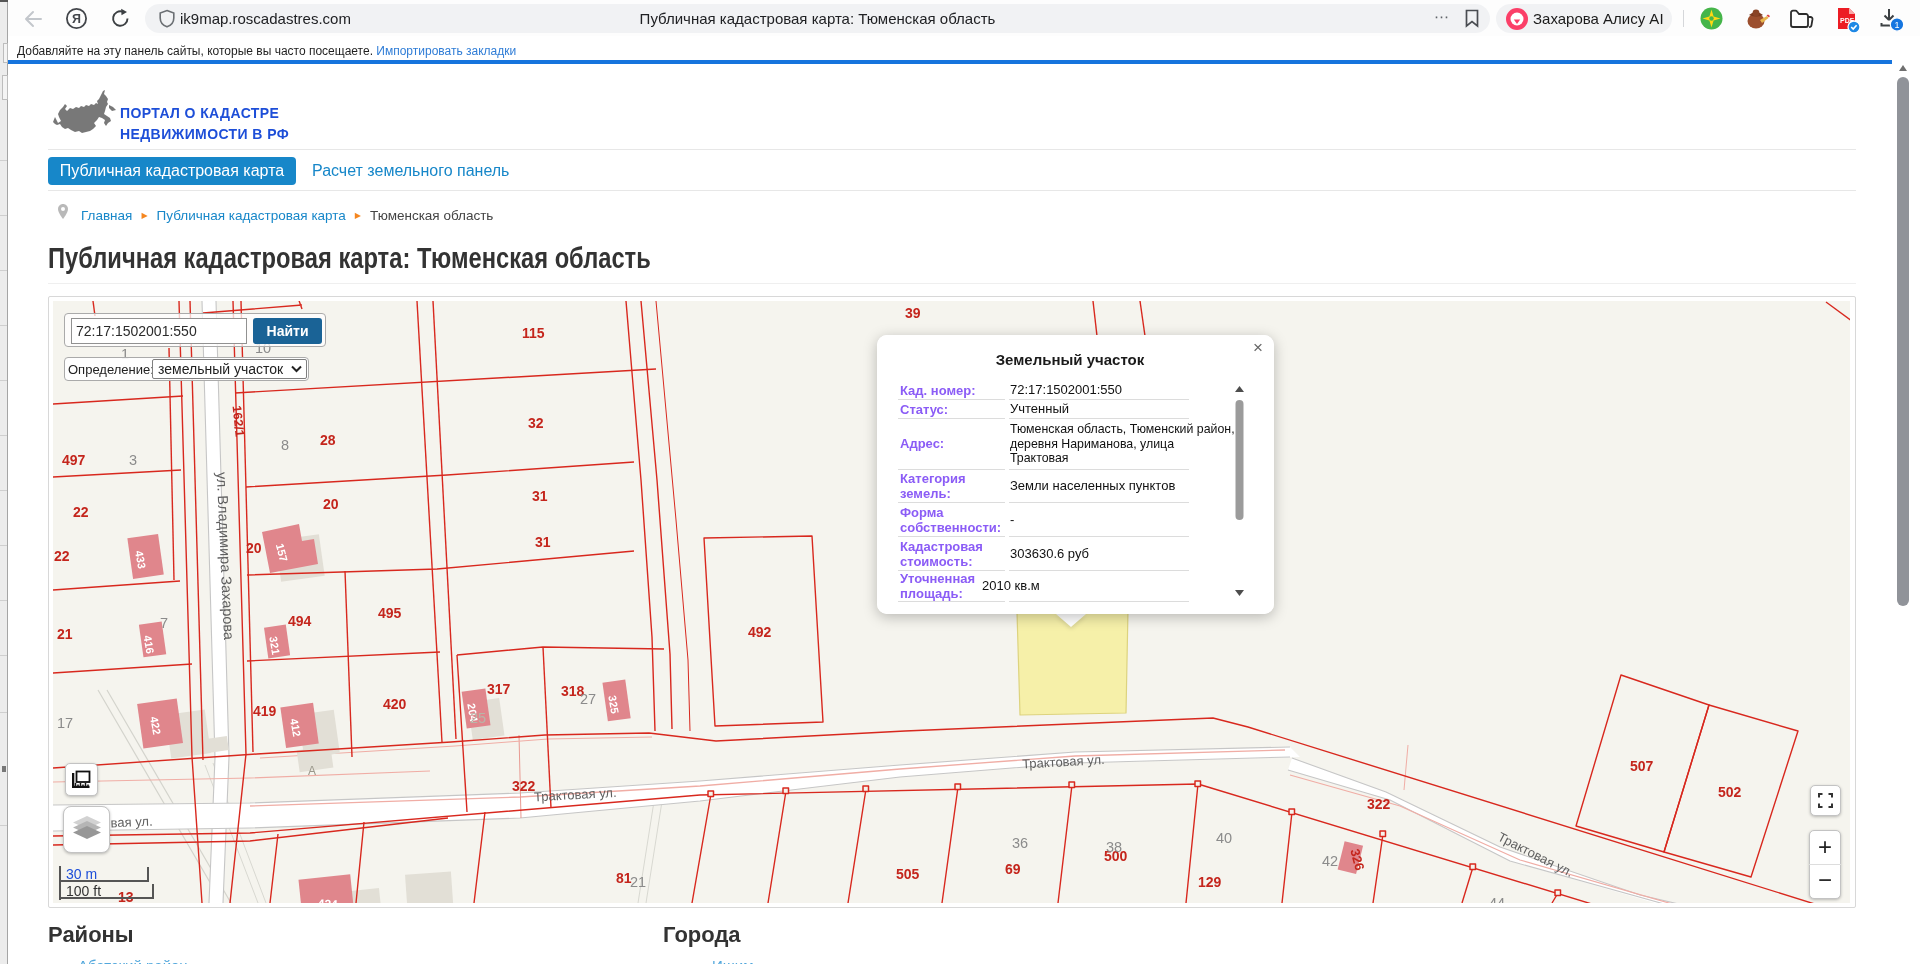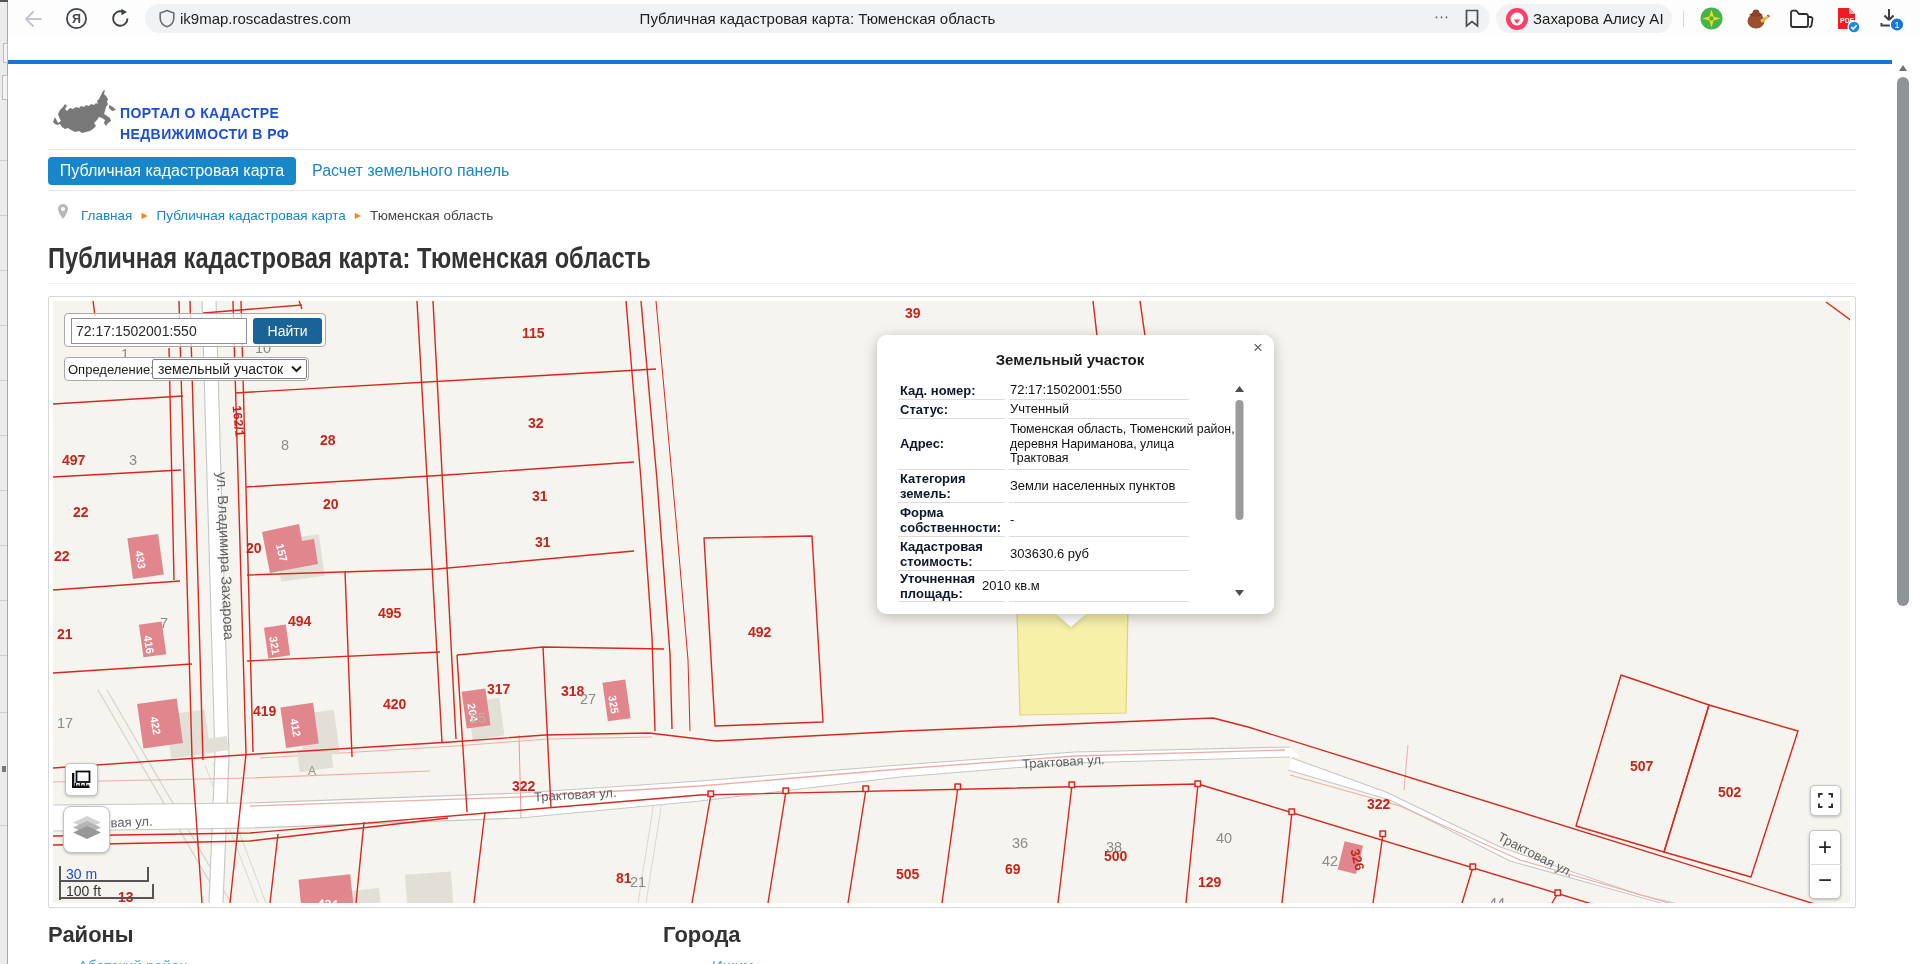--- a/index.html
+++ b/index.html
@@ -28,29 +28,29 @@
 #crumbs a { color:#1787c9; text-decoration:none; }
 #crumbs .sep { color:#f5861f; font-size:8px; padding:0 9px; position:relative; top:-2px; }
 h1 { position:absolute; left:48px; top:241px; font-size:30px; font-weight:bold; color:#333;
   transform:scaleX(0.79); transform-origin:left top; white-space:nowrap; }
 
 #mapcard { left:48px; top:296px; width:1808px; height:612px; background:#fff; border:1px solid #d8d8d8; border-radius:2px; }
 #mapbg { left:53px; top:301px; width:1797px; height:602px; background:#f5f4ee; overflow:hidden; }
 
 #searchbox { left:64px; top:313px; width:262px; height:34px; background:rgba(255,255,255,.75); border:1px solid #aaa; border-radius:4px; }
 #searchinput { left:71px; top:318px; width:176px; height:26px; background:#fff; border:1px solid #919191; font-size:14px; color:#2b2b2b; line-height:24px; padding-left:4px; }
-#searchbtn { left:253px; top:318px; width:69px; height:26px; background:#1a6396; border-radius:3px; color:#fff; font-weight:normal; font-size:14px; text-align:center; line-height:26px; }
+#searchbtn { left:253px; top:318px; width:69px; height:26px; background:#1a6396; border-radius:3px; color:#fff; font-weight:bold; font-size:14px; text-align:center; line-height:26px; }
 #defbox { left:64px; top:357px; width:245px; height:24px; background:rgba(255,255,255,.9); border:1px solid #aaa; border-radius:4px; font-size:12.5px; color:#222; line-height:22px; }
 #defsel { left:152px; top:359px; width:155px; height:20px; background:#fff; border:1px solid #7f7f7f; border-radius:2px; font-size:14px; line-height:18px; color:#222; }
 .mapbtn { position:absolute; background:#fff; border:1px solid #c3c3c3; border-radius:5px; box-shadow:0 1px 3px rgba(0,0,0,.25); }
 
 #popup { left:877px; top:335px; width:397px; height:279px; background:#fff; border-radius:10px; box-shadow:0 3px 14px rgba(0,0,0,.25); }
 #ptail { left:1056px; top:614px; width:0; height:0; border-left:15px solid transparent; border-right:15px solid transparent; border-top:13px solid #fff; filter:drop-shadow(0 2px 2px rgba(0,0,0,.12)); background:none; }
 #popup2 { left:877px; top:335px; width:397px; height:279px; background:#fff; border-radius:10px; }
-.plabel { position:absolute; font-size:13px; font-weight:bold; color:#0f172a; line-height:14.5px; }
+.plabel { position:absolute; font-size:13px; font-weight:bold; color:#8b5cf6; line-height:14.5px; }
 .pval { position:absolute; font-size:13px; color:#111; line-height:14.6px; }
 .psep { position:absolute; height:1px; background:#dcdcdc; }
 
 .h2 { position:absolute; font-size:22px; font-weight:bold; color:#333;text-align:right; }
 .blink { position:absolute; font-size:15px; color:#51a7dc; }
 
 #rsb { left:1893px; top:64px; width:27px; height:900px; background:#fff; }
 #rsbthumb { left:1897px; top:77px; width:12px; height:529px; background:#909399; border-radius:6px; }
 svg text { font-family:"Liberation Sans", sans-serif; }
 </style>
@@ -130,20 +130,23 @@
   <circle cx="20" cy="21" r="6" fill="#1e88e5" stroke="#fff" stroke-width="1.3"></circle>
   <path d="M17.2 21 l2 2 l3.4-3.8" stroke="#fff" stroke-width="1.6" fill="none"></path>
 </svg>
 <svg class="chromeicon" style="left:1878px;top:7px" width="26" height="26" viewBox="0 0 26 26">
   <path d="M11 2 V13 M11 13 L6.5 8.5 M11 13 L15.5 8.5" stroke="#3c4043" stroke-width="2" fill="none"></path>
   <path d="M3.5 16 V18.5 H18.5 V16" stroke="#3c4043" stroke-width="2" fill="none"></path>
   <circle cx="19" cy="17.5" r="6.7" fill="#1576e0" stroke="#fff" stroke-width="1.2"></circle>
   <text x="19" y="20.6" font-size="9" fill="#fff" text-anchor="middle">1</text>
 </svg>
 
+<div id="bookbar" class="abs">
+      <span style="position:absolute;left:9px;top:8px">Добавляйте на эту панель сайты, которые вы часто посещаете. <span style="color:#2e7cd6">Импортировать закладки</span></span>
+    </div>
 <div id="blueline" class="abs"></div>
 
 <svg class="abs" style="left:53px;top:90px" width="64" height="44" viewBox="0 0 64 44">
   <path d="M0 32 L2 27 L3 29 L5 33 L8 31 L6 27 L5 24 L7 20 L10 17 L12 14 L14 16 L12 19 L14 21 L17 18 L20 19 L23 17 L26 18 L28 16 L31 17 L33 15 L36 16 L38 14 L41 15 L43 13 L45 14 L44 11 L46 9 L48 5 L50 1 L52 0 L51 4 L53 6 L55 9 L54 12 L55 14 L53 17 L52 21 L51 24 L54 26 L57 28 L58 31 L55 33 L53 36 L51 33 L52 30 L49,28 L46 27 L44 30 L41 33 L43 36 L40 39 L37 41 L33 42 L29 43 L26 41 L22 42 L18 40 L15 38 L12 39 L9 37 L7 34 L4 35 L2 34 Z" fill="#787878"></path>
   <path d="M56 15 L60 17 L63 20 L59 21 L56 18 Z" fill="#787878"></path>
 </svg>
 <div id="logotxt" class="abs">ПОРТАЛ О КАДАСТРЕ<br>НЕДВИЖИМОСТИ В РФ</div>
 <div class="hr" style="left:48px;top:149px;width:1808px"></div>
 <div id="tabactive" class="abs">Публичная кадастровая карта</div>
 <div id="tablink" class="abs">Расчет земельного панель</div>

